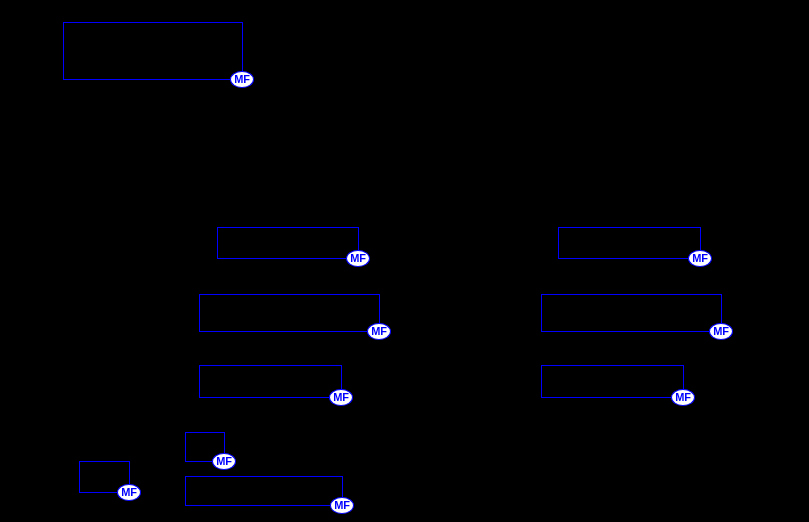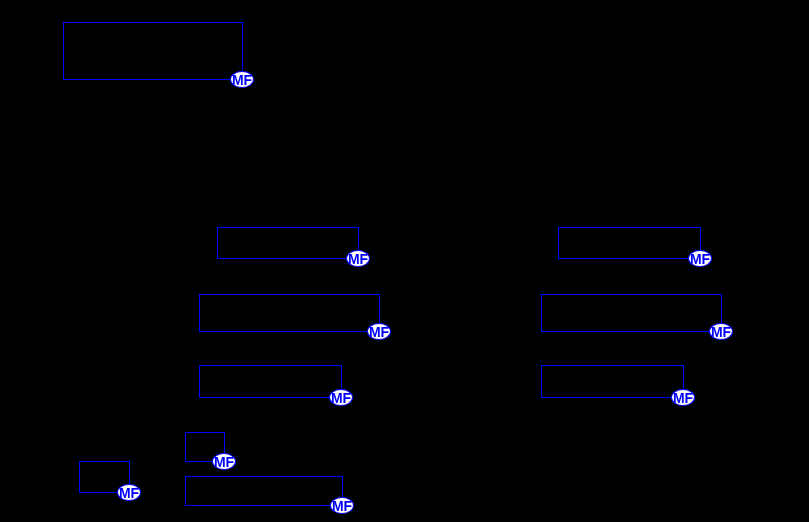--- a/index.html
+++ b/index.html
@@ -31,21 +31,21 @@
     bottom: -9px;
     border-radius: 50%;
     background: #ffffff;
     border: 1px solid #0000ff;
     box-sizing: border-box;
     display: flex;
     align-items: center;
     justify-content: center;
     color: #0000ff;
     font-family: "Liberation Sans", sans-serif;
-    font-size: 14px;
+    font-size: 11px;
     font-weight: 700;
     line-height: 1;
     letter-spacing: -0.2px;
     text-align: right;
   }
 </style>
 </head>
 <body>
 
 <div id="canvas" style="width: 809px; height: 522px; background: rgb(0, 0, 0);">

